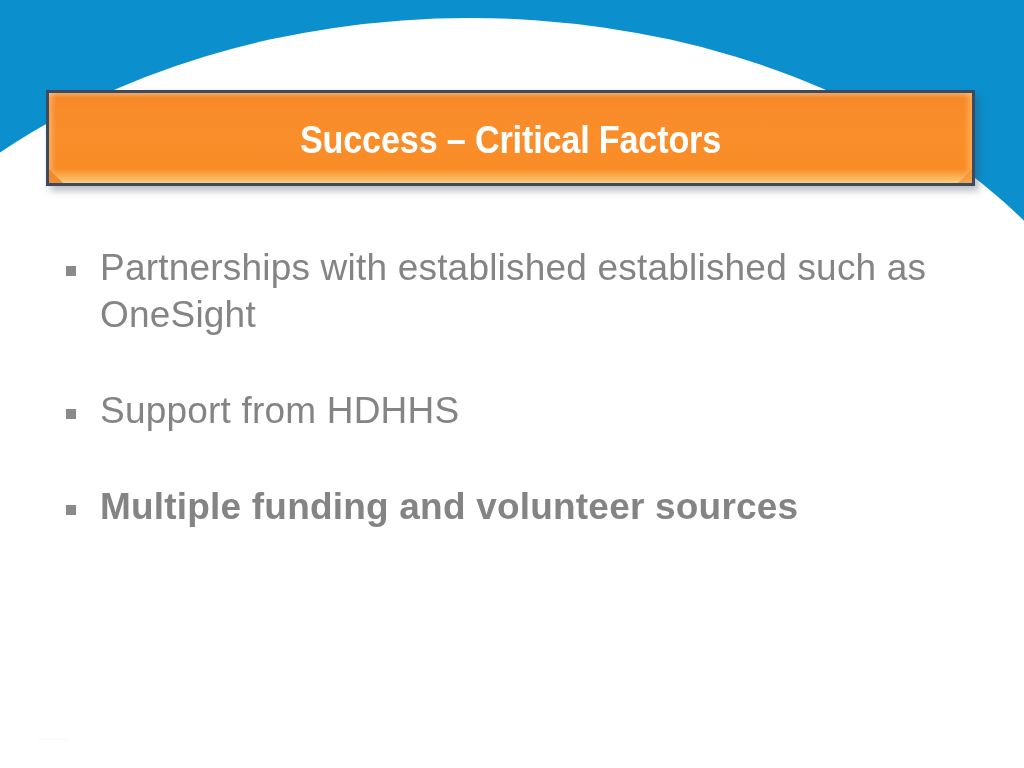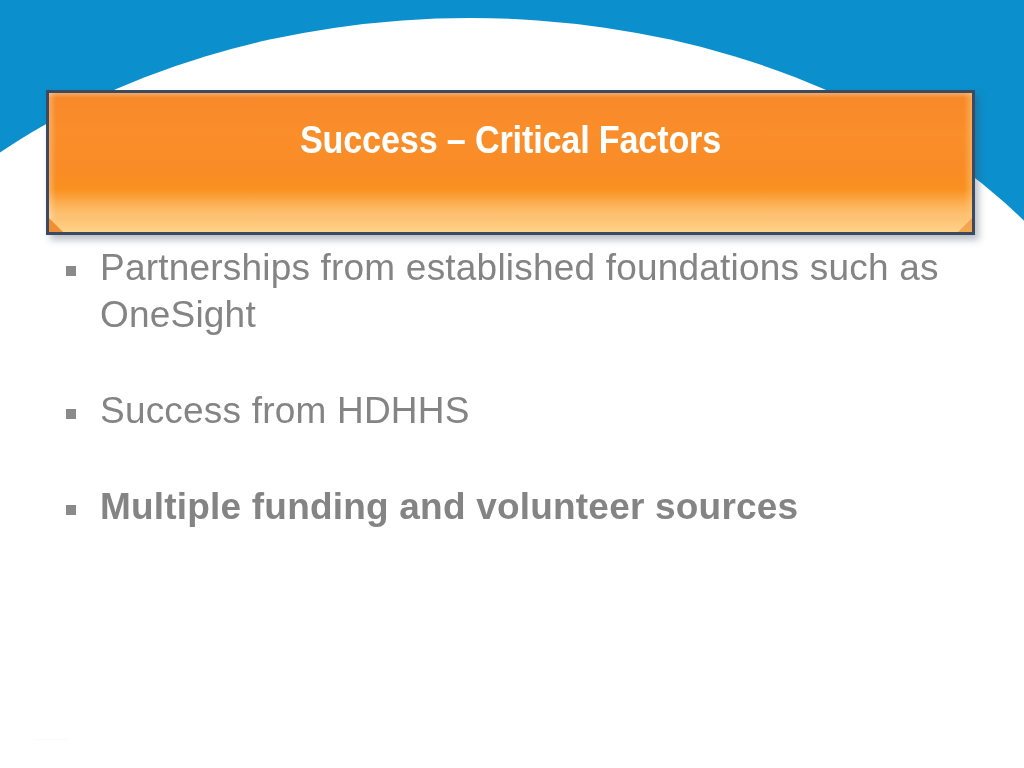--- a/index.html
+++ b/index.html
@@ -33,21 +33,21 @@
   .deco-band svg {
     display: block;
   }
 
   
   .title-plaque {
     position: absolute;
     left: 46px;
     top: 90px;
     width: 929px;
-    height: 145px;
+    height: 96px;
     box-sizing: border-box;
     border: 3px solid #3a4a60;
     background:
       linear-gradient(to bottom,
         #ef8423 0px,
         #f8892a 6px,
         #fa8e2a 40px,
         #f98c27 74px,
         #f9901f 96px,
         #fcb257 112px,
@@ -187,25 +187,25 @@
     <div class="bevel-right"></div>
     <div class="bevel-bottom"></div>
     <div class="facet-bl"></div>
     <div class="facet-br"></div>
     <div class="title-text">Success – Critical Factors</div>
   </div>
 
   <ul class="body-list">
     <li class="bullet-item">
       <span class="bullet-marker"></span>
-      <span class="bullet-label">Partnerships from established foundations such as OneSight</span>
+      <span class="bullet-label">Partnerships with established established such as OneSight</span>
     </li>
     <li class="bullet-item">
       <span class="bullet-marker"></span>
-      <span class="bullet-label">Success from HDHHS</span>
+      <span class="bullet-label">Support from HDHHS</span>
     </li>
     <li class="bullet-item">
       <span class="bullet-marker"></span>
       <span class="bullet-label">Multiple funding and volunteer sources</span>
     </li>
   </ul>
 
   <div class="footer-watermark">...................</div>
 
 </div>

